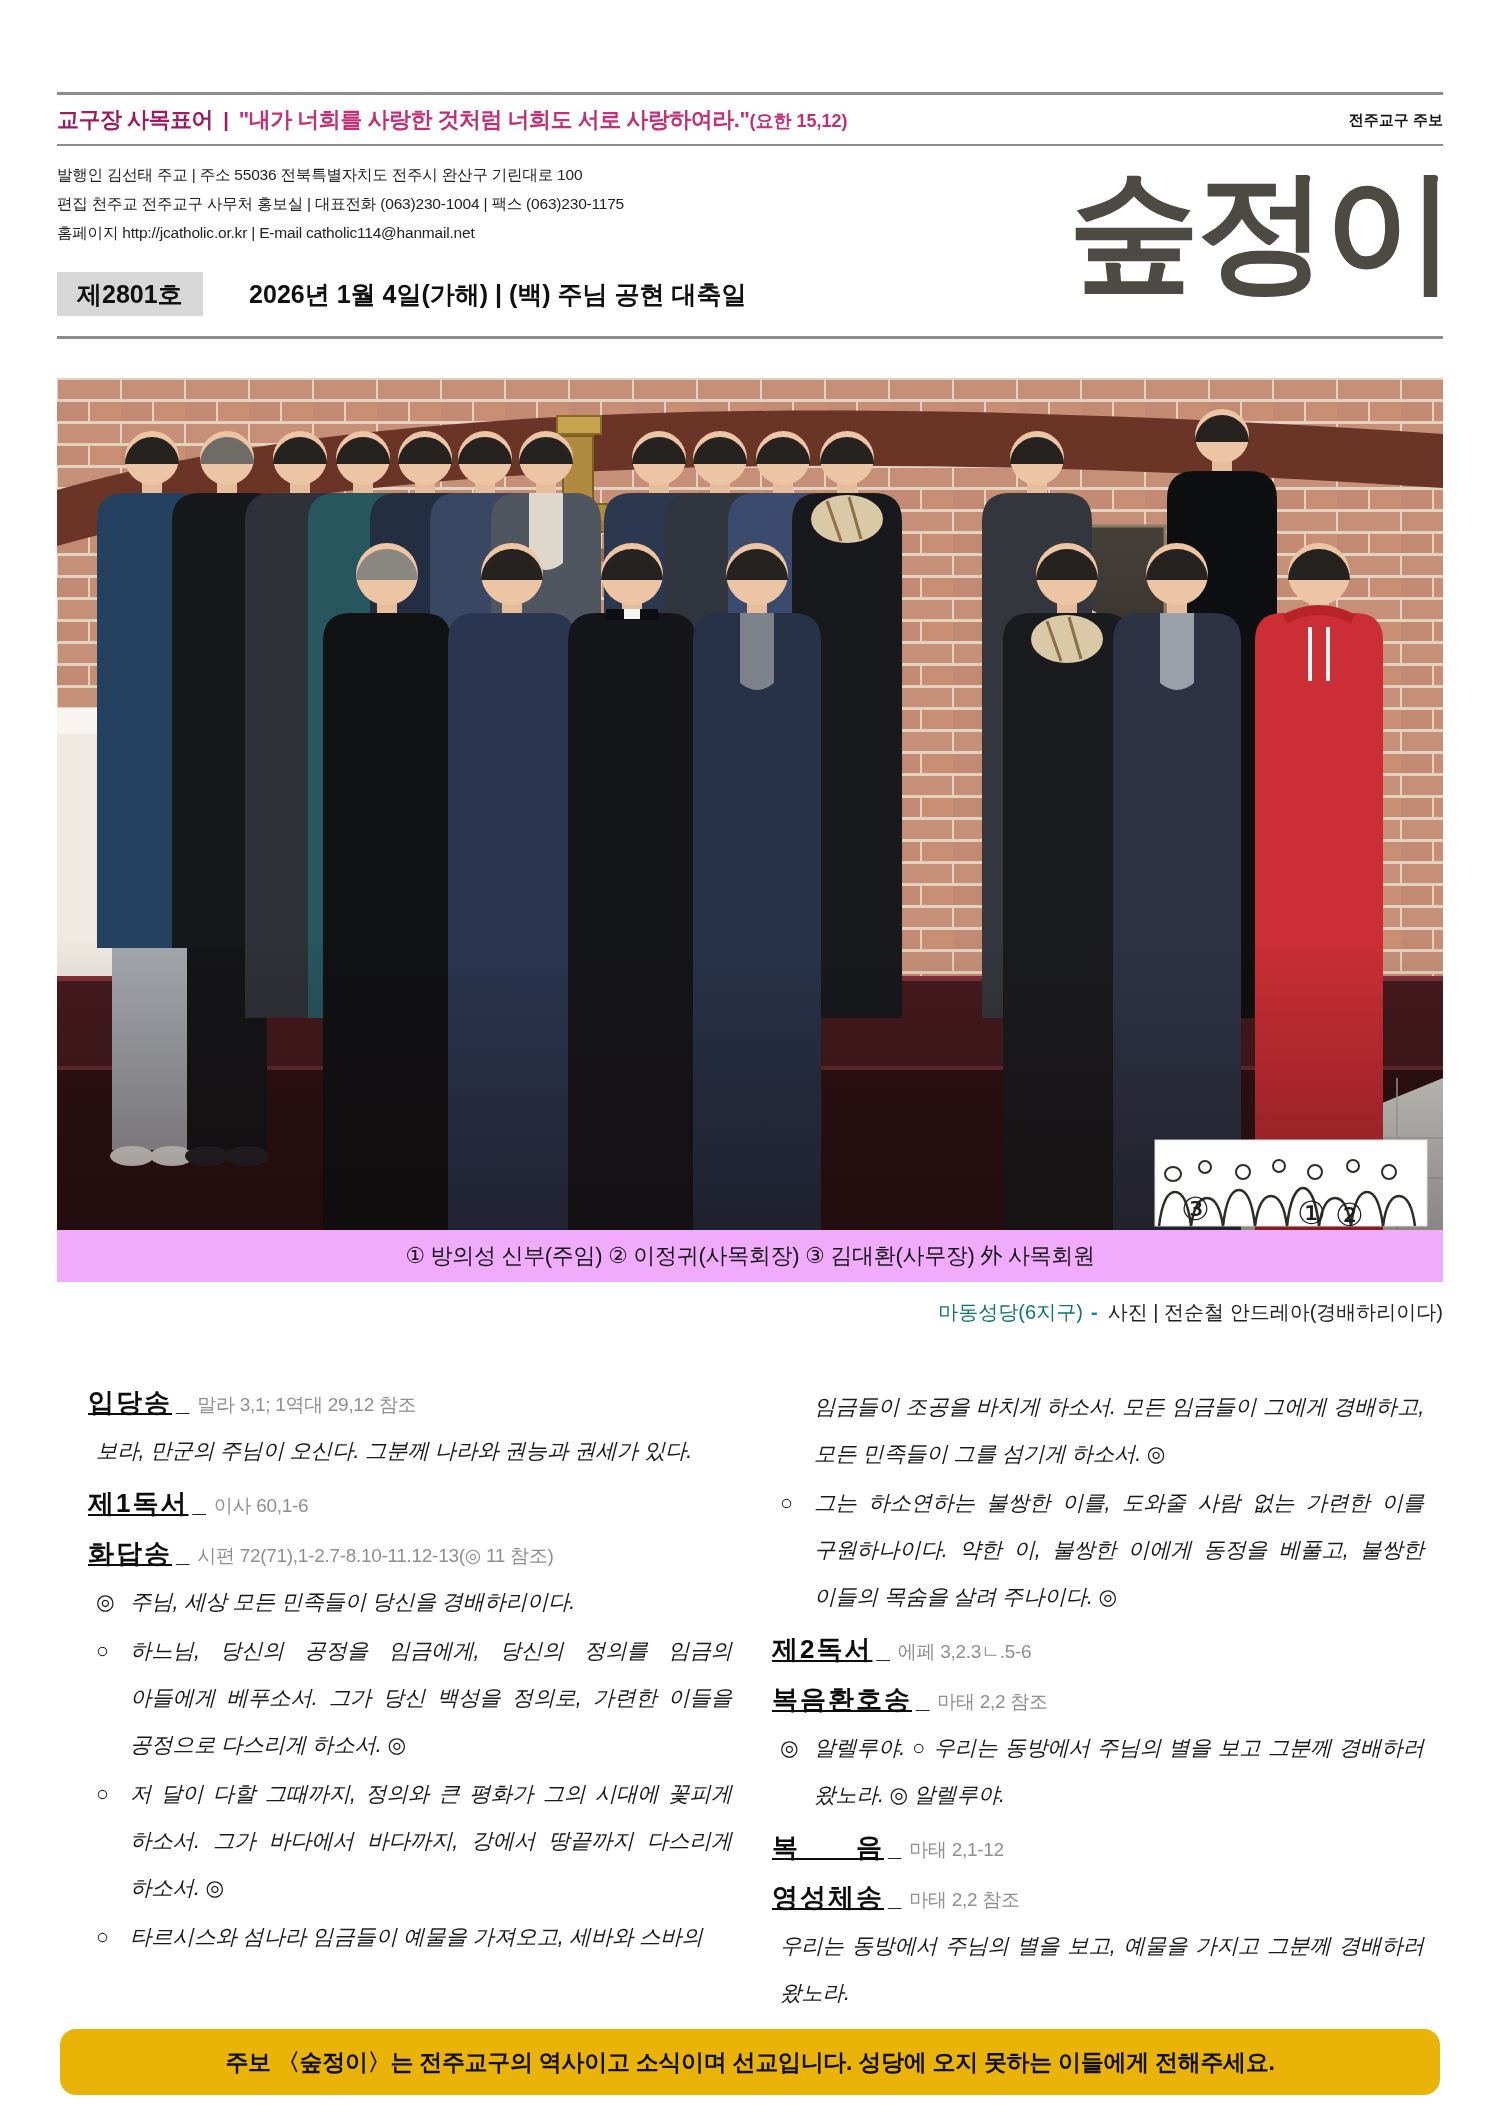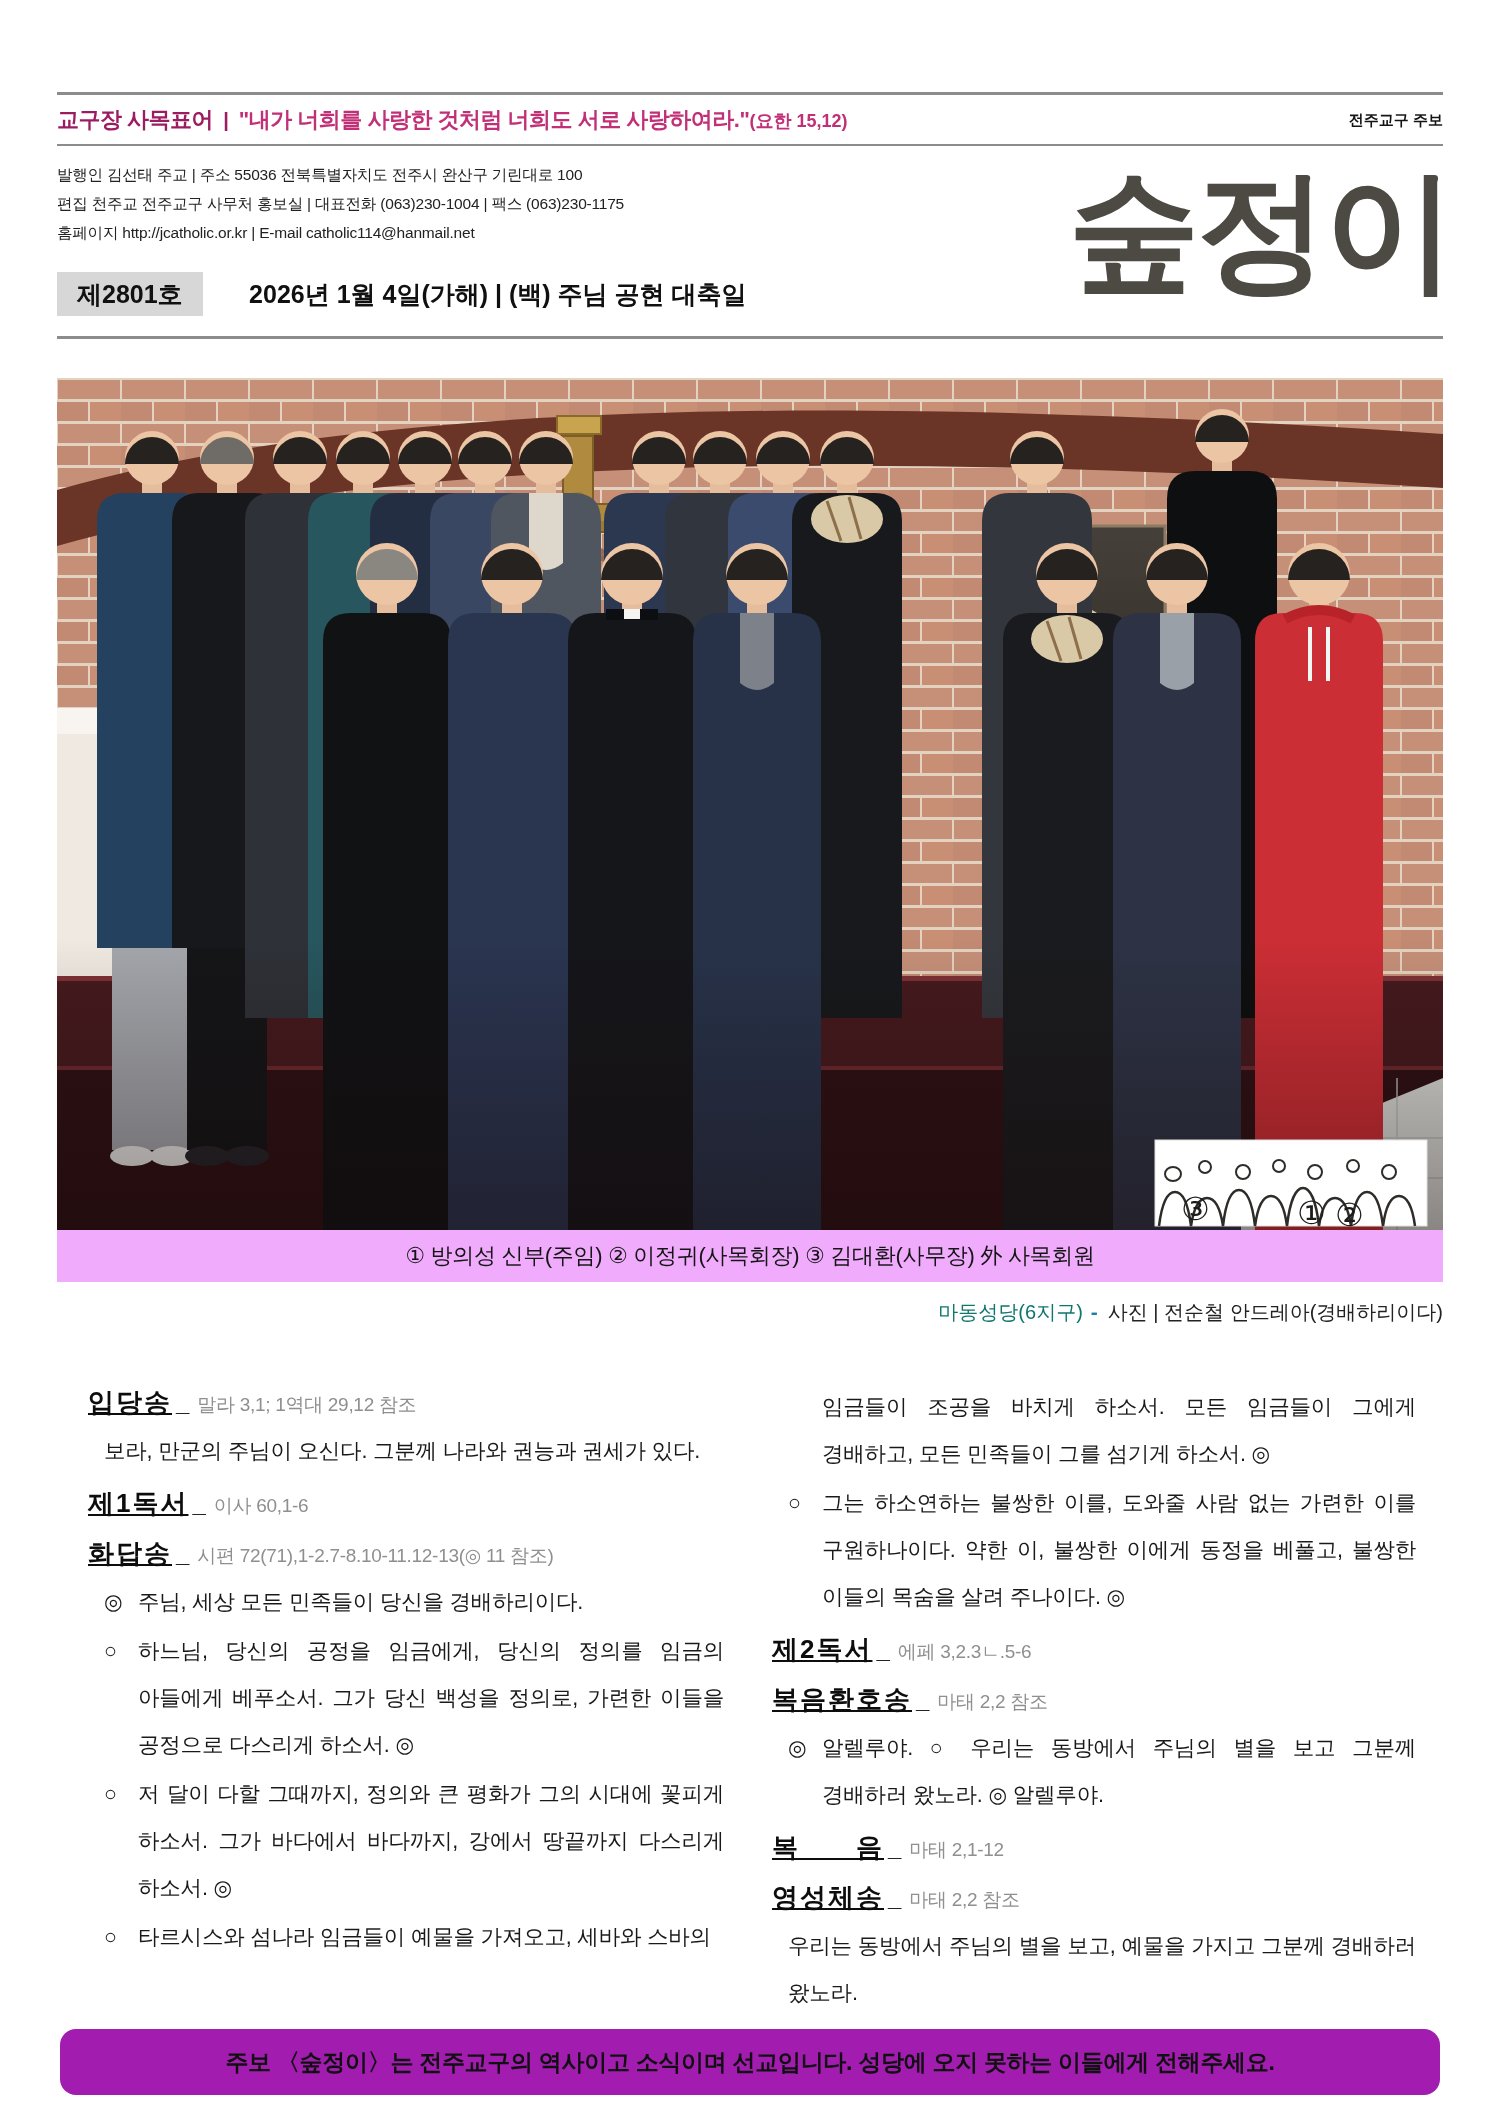--- a/index.html
+++ b/index.html
@@ -46,28 +46,28 @@
 
   
   .lit-col{position:absolute;top:1384px;width:652px;}
   .lit-left{left:88px;}
   .lit-right{left:772px;width:660px;}
   .lit-head{margin:10px 0 4px;line-height:36px;white-space:nowrap;}
   .lit-col > :first-child{margin-top:0;}
   .lh{font-weight:800;font-size:26px;color:#0d0d0d;letter-spacing:2px;text-decoration:underline;}
   .lu{font-weight:800;font-size:24px;color:#0d0d0d;margin:0 8px 0 4px;}
   .lref{font-size:19px;color:#8f8f8f;letter-spacing:-0.3px;margin-top:24px;}
-  .lbody,.litem,.lcont{font-size:21.5px;color:#191919;line-height:47px;margin:2px 16px;
-                       text-align:justify;letter-spacing:-0.2px;word-break:keep-all;}
+  .lbody,.litem,.lcont{font-size:21.5px;color:#191919;line-height:47px;margin:2px 8px;
+                       text-align:justify;letter-spacing:-0.2px;word-break:keep-all;font-style:italic;}
   .litem{padding-left:34px;}
   .lmark{display:inline-block;width:34px;margin-left:-34px;}
   .lcont{padding-left:34px;}
 
   
-  .banner{position:absolute;top:2029px;left:60px;width:1380px;height:66px;background:#a21caf;
+  .banner{position:absolute;top:2029px;left:60px;width:1380px;height:66px;background:#eab308;
           border-radius:16px;text-align:center;line-height:66px;font-weight:bold;font-size:23px;color:#101010;letter-spacing:-0.3px;}
 </style>
 </head>
 <body>
 
 <div class="page">
 
   <div id="rule-top" class="rule"></div>
 
   <div class="motto-row">

